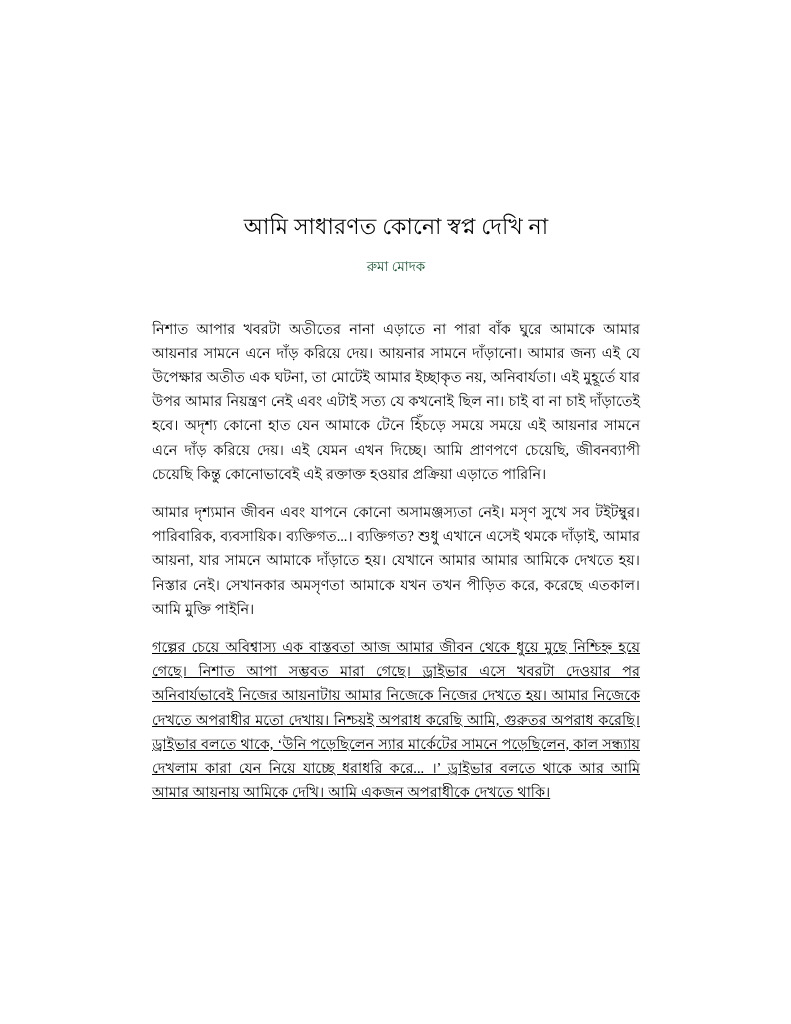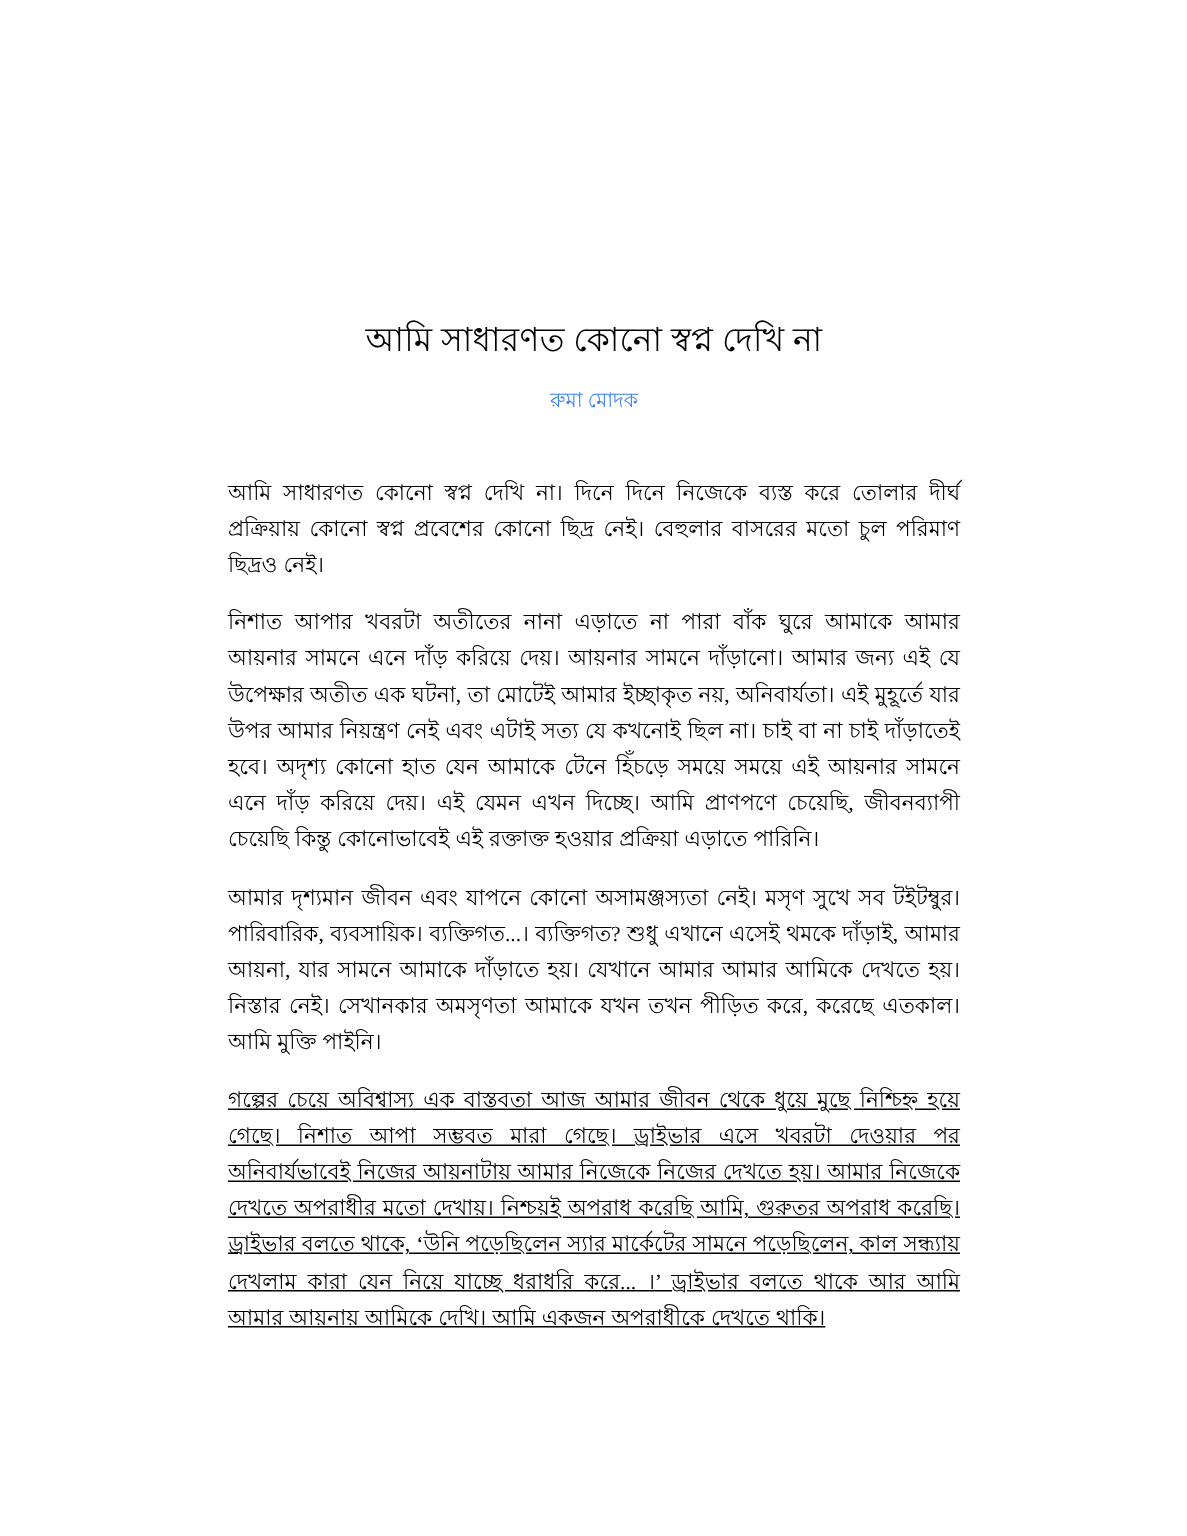--- a/index.html
+++ b/index.html
@@ -45,21 +45,21 @@
     margin: 0;
     letter-spacing: 0.2px;
     color: #000000;
     text-align: center;
   }
 
   .doc-author {
     font-size: 13.5px;
     line-height: 1.4;
     margin: 16px 0 0 0;
-    color: #3b82f6;
+    color: #14532d;
   }
 
   .body-text {
     margin-top: 40px;
   }
 
   .para {
     font-size: 14.4px;
     line-height: 24.2px;
     text-align: justify;
@@ -79,20 +79,19 @@
 
 <div class="page">
   <div class="content">
 
     <div class="title-block">
       <h1 class="doc-title">আমি সাধারণত কোনো স্বপ্ন দেখি না</h1>
       <p class="doc-author">রুমা মোদক</p>
     </div>
 
     <div class="body-text">
-      <p class="para">আমি সাধারণত কোনো স্বপ্ন দেখি না। দিনে দিনে নিজেকে ব্যস্ত করে তোলার দীর্ঘ প্রক্রিয়ায় কোনো স্বপ্ন প্রবেশের কোনো ছিদ্র নেই। বেহুলার বাসরের মতো চুল পরিমাণ ছিদ্রও নেই।</p>
       <p class="para">নিশাত আপার খবরটা অতীতের নানা এড়াতে না পারা বাঁক ঘুরে আমাকে আমার আয়নার সামনে এনে দাঁড় করিয়ে দেয়। আয়নার সামনে দাঁড়ানো। আমার জন্য এই যে উপেক্ষার অতীত এক ঘটনা, তা মোটেই আমার ইচ্ছাকৃত নয়, অনিবার্যতা। এই মুহূর্তে যার উপর আমার নিয়ন্ত্রণ নেই এবং এটাই সত্য যে কখনোই ছিল না। চাই বা না চাই দাঁড়াতেই হবে। অদৃশ্য কোনো হাত যেন আমাকে টেনে হিঁচড়ে সময়ে সময়ে এই আয়নার সামনে এনে দাঁড় করিয়ে দেয়। এই যেমন এখন দিচ্ছে। আমি প্রাণপণে চেয়েছি, জীবনব্যাপী চেয়েছি কিন্তু কোনোভাবেই এই রক্তাক্ত হওয়ার প্রক্রিয়া এড়াতে পারিনি।</p>
       <p class="para">আমার দৃশ্যমান জীবন এবং যাপনে কোনো অসামঞ্জস্যতা নেই। মসৃণ সুখে সব টইটম্বুর। পারিবারিক, ব্যবসায়িক। ব্যক্তিগত...। ব্যক্তিগত? শুধু এখানে এসেই থমকে দাঁড়াই, আমার আয়না, যার সামনে আমাকে দাঁড়াতে হয়। যেখানে আমার আমার আমিকে দেখতে হয়। নিস্তার নেই। সেখানকার অমসৃণতা আমাকে যখন তখন পীড়িত করে, করেছে এতকাল। আমি মুক্তি পাইনি।</p>
       <p class="para">গল্পের চেয়ে অবিশ্বাস্য এক বাস্তবতা আজ আমার জীবন থেকে ধুয়ে মুছে নিশ্চিহ্ন হয়ে গেছে। নিশাত আপা সম্ভবত মারা গেছে। ড্রাইভার এসে খবরটা দেওয়ার পর অনিবার্যভাবেই নিজের আয়নাটায় আমার নিজেকে নিজের দেখতে হয়। আমার নিজেকে দেখতে অপরাধীর মতো দেখায়। নিশ্চয়ই অপরাধ করেছি আমি, গুরুতর অপরাধ করেছি। ড্রাইভার বলতে থাকে, ‘উনি পড়েছিলেন স্যার মার্কেটের সামনে পড়েছিলেন, কাল সন্ধ্যায় দেখলাম কারা যেন নিয়ে যাচ্ছে ধরাধরি করে... ।’ ড্রাইভার বলতে থাকে আর আমি আমার আয়নায় আমিকে দেখি। আমি একজন অপরাধীকে দেখতে থাকি।</p>
     </div>
 
   </div>
 </div>
 
 </body></html>

